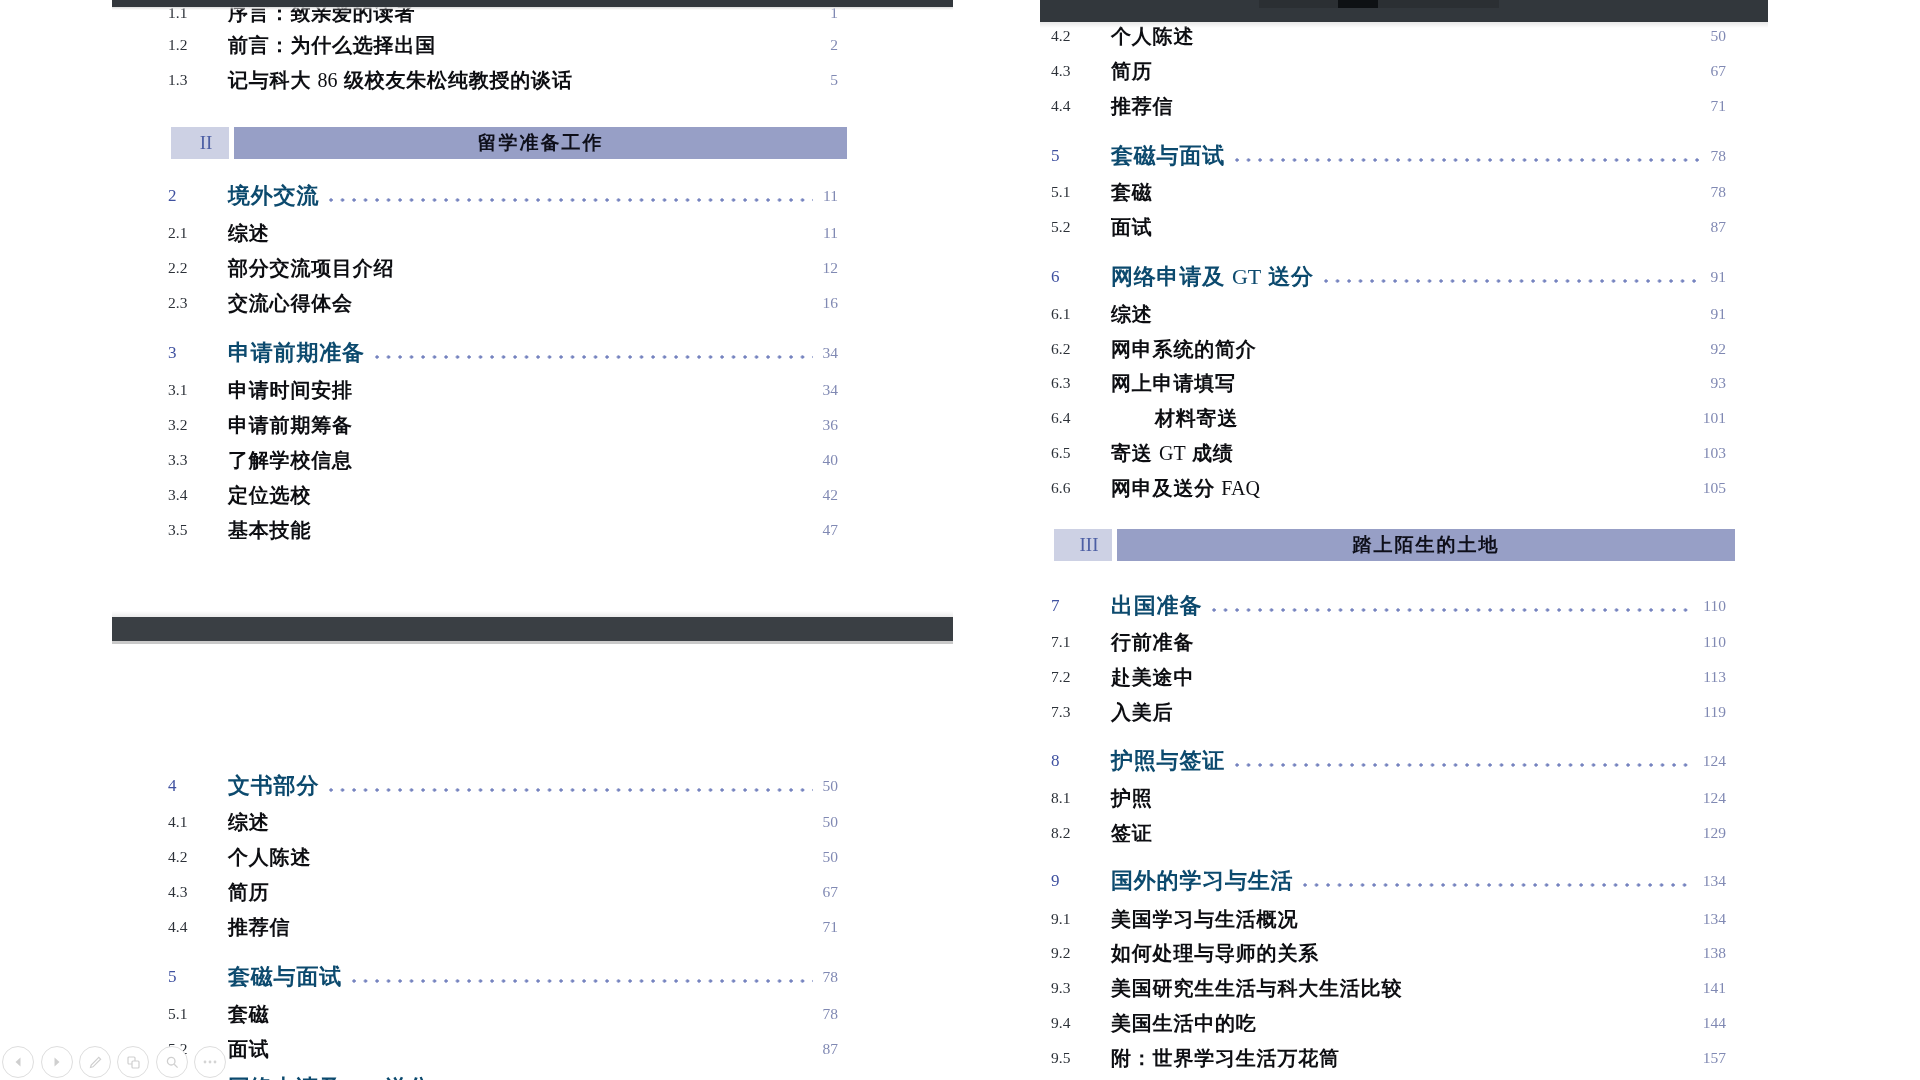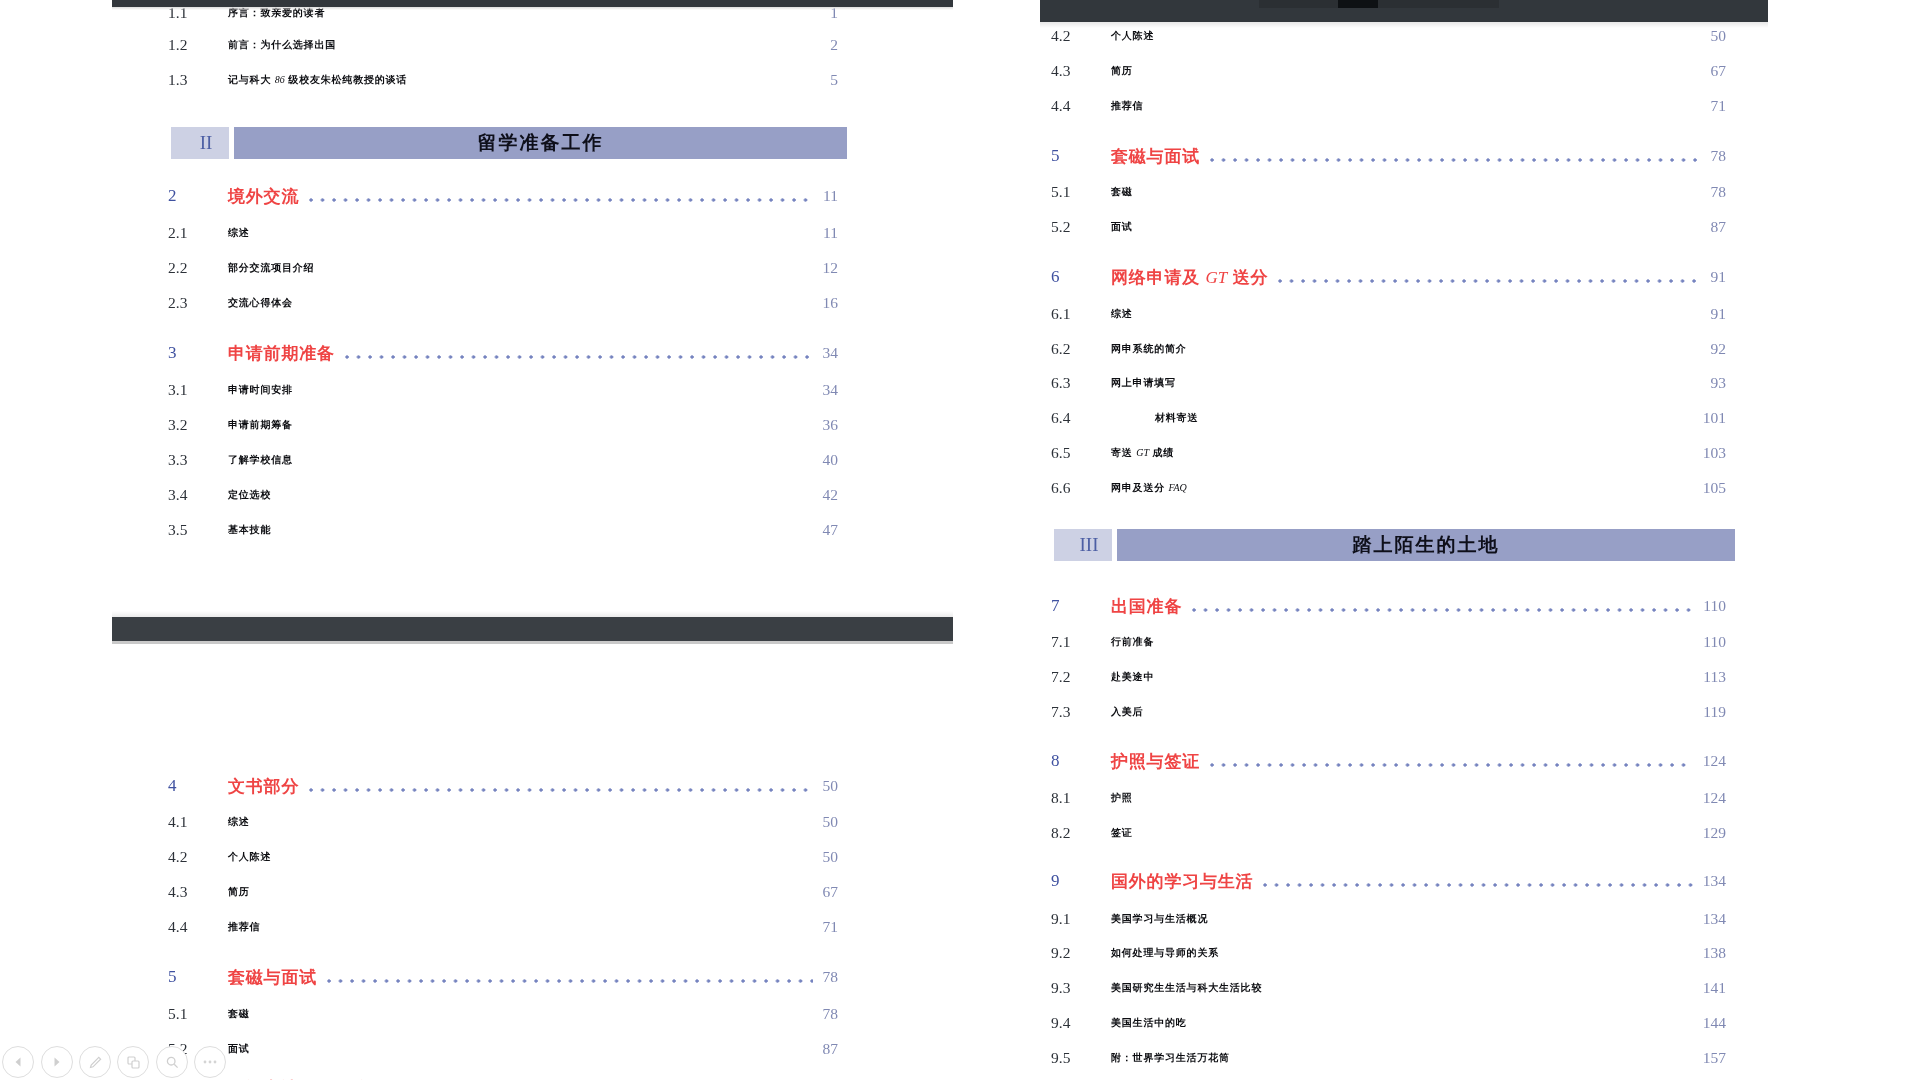--- a/index.html
+++ b/index.html
@@ -25,26 +25,26 @@
   #strip-right-top:after{content:"";position:absolute;left:0;right:0;top:22px;height:6px;
       background:linear-gradient(#e7e7e7,rgba(255,255,255,0));}
   .mini-tab{position:absolute;top:0;height:8px;}
   #tab-strip{left:219px;width:240px;background:#2b2f33;}
   #tab-active{left:298px;width:40px;background:#0e1114;}
 
   
   .line{position:absolute;left:56px;right:115px;height:22px;display:flex;align-items:center;}
   .num{width:60px;flex:0 0 60px;font-family:"Liberation Serif","DejaVu Serif",serif;
        font-size:15.5px;color:#2c3138;}
-  .title{font-weight:700;font-size:10px;color:#0d0e12;letter-spacing:.8px;white-space:nowrap;}
-  .latin{font-family:"Liberation Serif","DejaVu Serif",serif;font-weight:400;letter-spacing:0;font-style:italic;}
+  .title{font-weight:700;font-size:20px;color:#0d0e12;letter-spacing:.8px;white-space:nowrap;}
+  .latin{font-family:"Liberation Serif","DejaVu Serif",serif;font-weight:400;letter-spacing:0;}
   .pg{margin-left:auto;font-family:"Liberation Serif","DejaVu Serif",serif;
       font-size:15.5px;color:#8089b3;}
   .line.chapter .num{font-size:17px;color:#3f51a0;}
-  .line.chapter .title{font-size:17px;color:#ef4444;}
+  .line.chapter .title{font-size:22px;color:#0c4a6e;}
   .dots{flex:1 1 auto;align-self:flex-end;height:12px;margin:0 10px 2px 10px;
       background-image:radial-gradient(circle at 2px 7px,#7583bf 1.4px,rgba(0,0,0,0) 1.9px);
       background-size:11.5px 12px;background-repeat:repeat-x;}
   .line.sub .spacer{flex:1 1 auto;}
 
   
   .part{position:absolute;left:59px;right:106px;height:32px;display:flex;}
   .part-label{flex:0 0 46px;background:#cdd1e4;color:#4d5fa4;display:flex;align-items:center;
       justify-content:center;font-family:"Liberation Serif","DejaVu Serif",serif;font-size:19px;padding-left:12px;}
   .part-bar{flex:1;margin-left:5px;background:#979fc6;display:flex;align-items:center;

